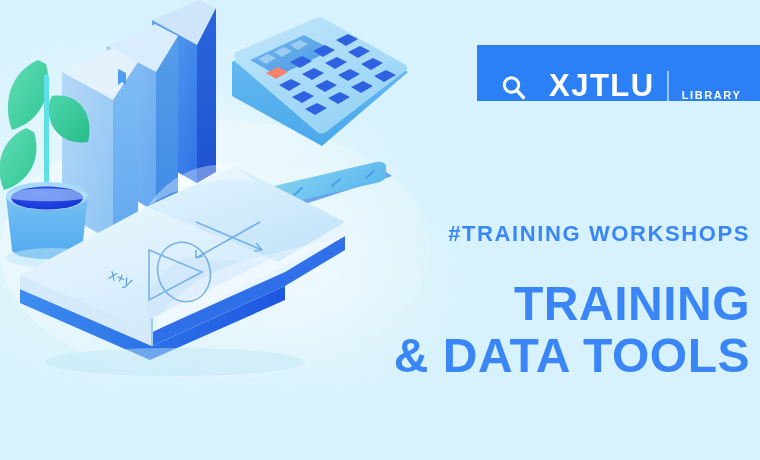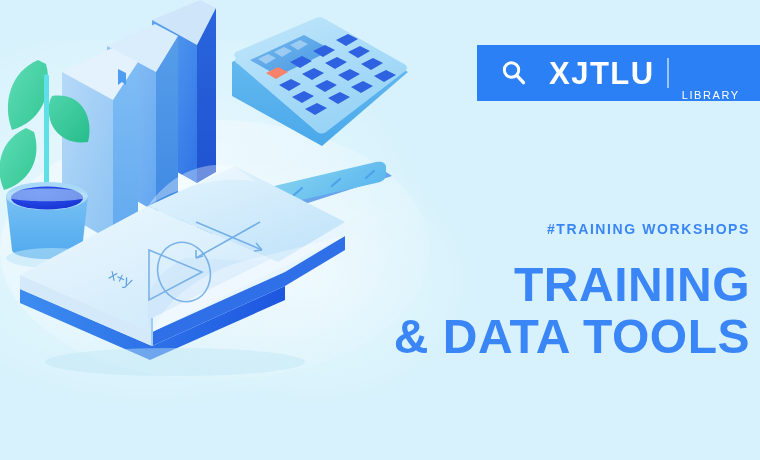--- a/index.html
+++ b/index.html
@@ -52,61 +52,61 @@
 
   
   #logo-bar {
     position: absolute;
     left: 477px;
     top: 45px;
     width: 283px;
     height: 56px;
     background: #2b80f5;
     display: flex;
-    align-items: center;
+    align-items: flex-end;
     padding-left: 24px;
   }
   #search-icon { width: 26px; height: 26px; flex: 0 0 auto; margin-right: 22px; }
   #brand-name {
     color: #ffffff;
     font-size: 31px;
     font-weight: bold;
     letter-spacing: 1.5px;
     line-height: 1;
   }
   #logo-divider {
     width: 2px;
     height: 30px;
     background: #9cc6fa;
     margin: 0 13px 0 12px;
   }
   #library-word {
     color: #ffffff;
     font-size: 11px;
-    font-weight: normal;
+    font-weight: bold;
     letter-spacing: 1.6px;
     line-height: 1;
     margin-top: 44px;
   }
 
   
   #headline-block {
     position: absolute;
     right: 10px;
     top: 222px;
     width: 440px;
     text-align: right;
   }
   #eyebrow {
     color: #3b86f7;
-    font-size: 14px;
+    font-size: 22px;
     font-weight: bold;
     letter-spacing: 1.6px;
     line-height: 1.1;
-    margin-bottom: 22px;
+    margin-bottom: 32px;
     white-space: nowrap;
   }
   .headline-line {
     color: #3b86f7;
     font-size: 48px;
     font-weight: bold;
     letter-spacing: 0.5px;
     line-height: 1.08;
     white-space: nowrap;
   }

